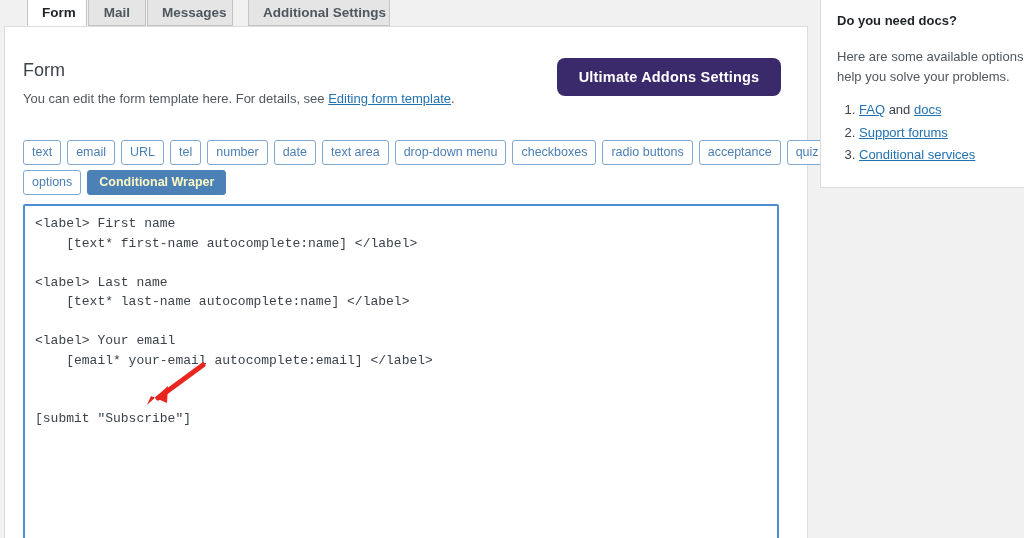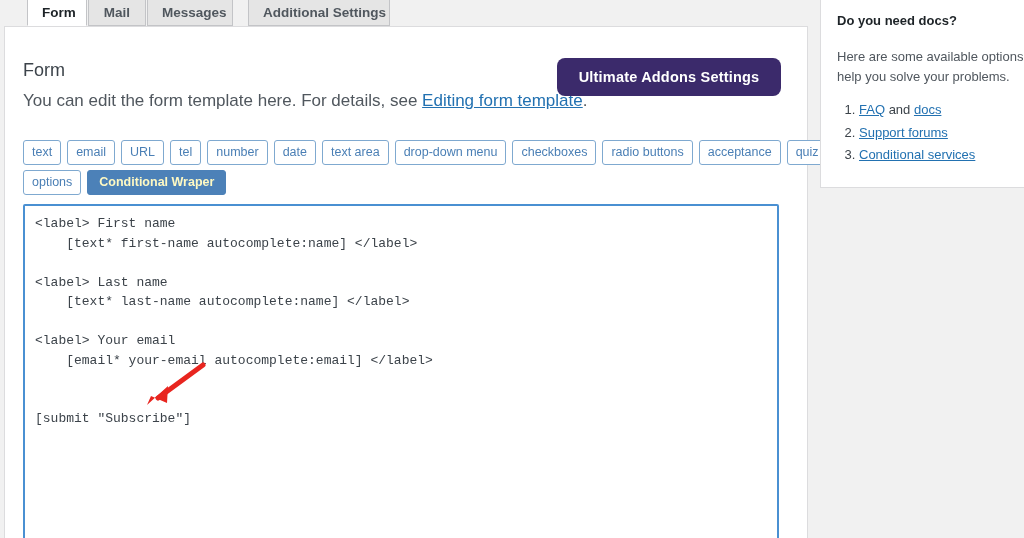--- a/index.html
+++ b/index.html
@@ -68,21 +68,21 @@
     top: 33px;
     font-size: 18px;
     font-weight: normal;
     color: #3c434a;
     margin: 0;
   }
   #panel-desc {
     position: absolute;
     left: 18px;
     top: 64px;
-    font-size: 17px;
+    font-size: 13px;
     color: #50575e;
     white-space: nowrap;
   }
   a.inline-link {
     color: #2271b1;
     text-decoration: underline;
     cursor: pointer;
   }
 
   

